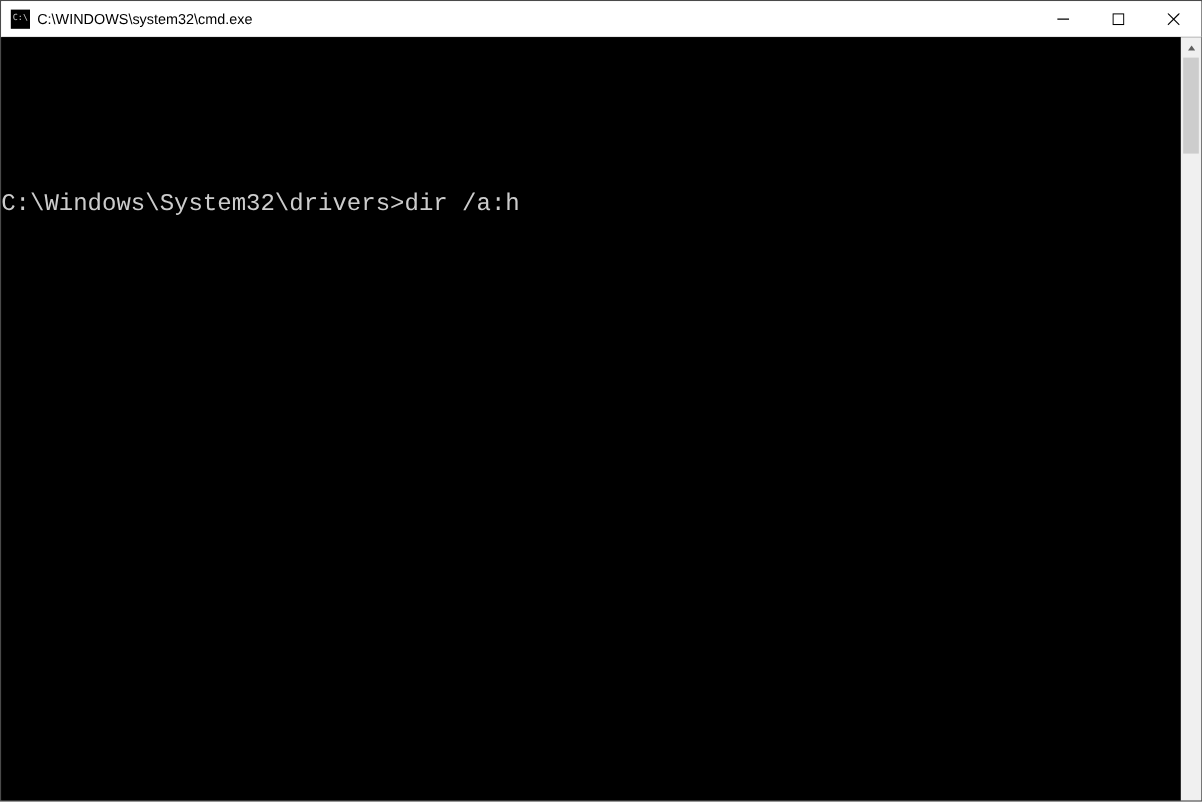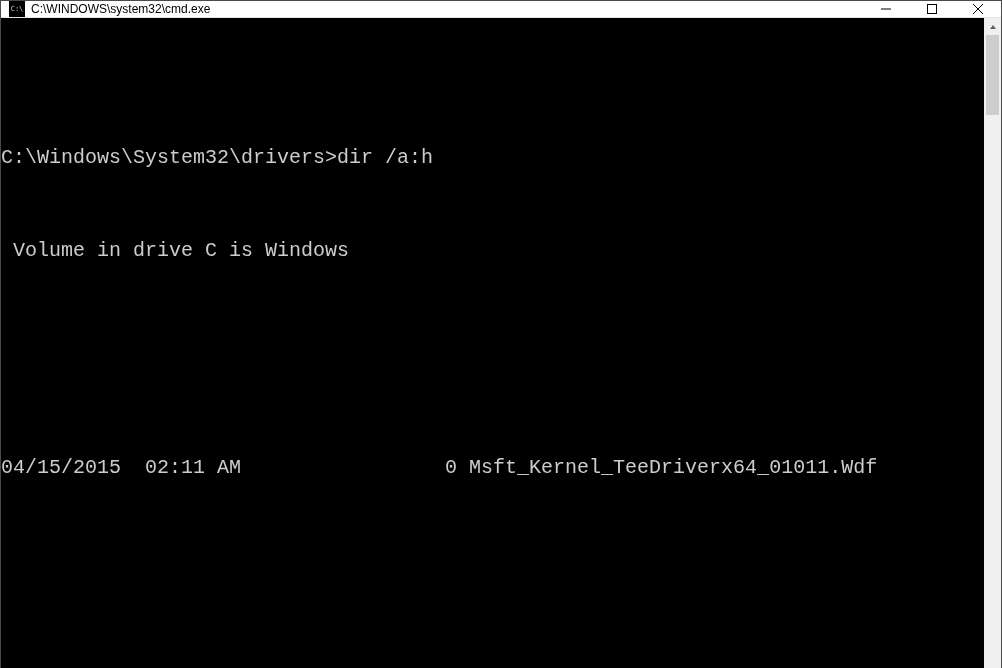--- a/index.html
+++ b/index.html
@@ -149,24 +149,22 @@
             <line x1="0" y1="0" x2="10" y2="10" stroke="#000" stroke-width="1"></line>
             <line x1="10" y1="0" x2="0" y2="10" stroke="#000" stroke-width="1"></line>
           </svg>
       </div>
     </div>
   </div>
   <div class="content-area">
     <div class="terminal">
       <div class="terminal-line"><span></span></div>
       <div class="terminal-line"><span>C:\Windows\System32\drivers&gt;</span><span>dir /a:h</span></div>
-      <div class="terminal-line"> Volume in drive C is Windows</div>
       <div class="terminal-line"></div>
       <div class="terminal-line"></div>
-      <div class="terminal-line">04/15/2015  02:11 AM                 0 Msft_Kernel_TeeDriverx64_01011.Wdf</div>
       
       
       
       
       
       <div class="terminal-line"></div>
       
     </div>
     <div class="scrollbar">
       <div class="scrollbar-arrow up">

